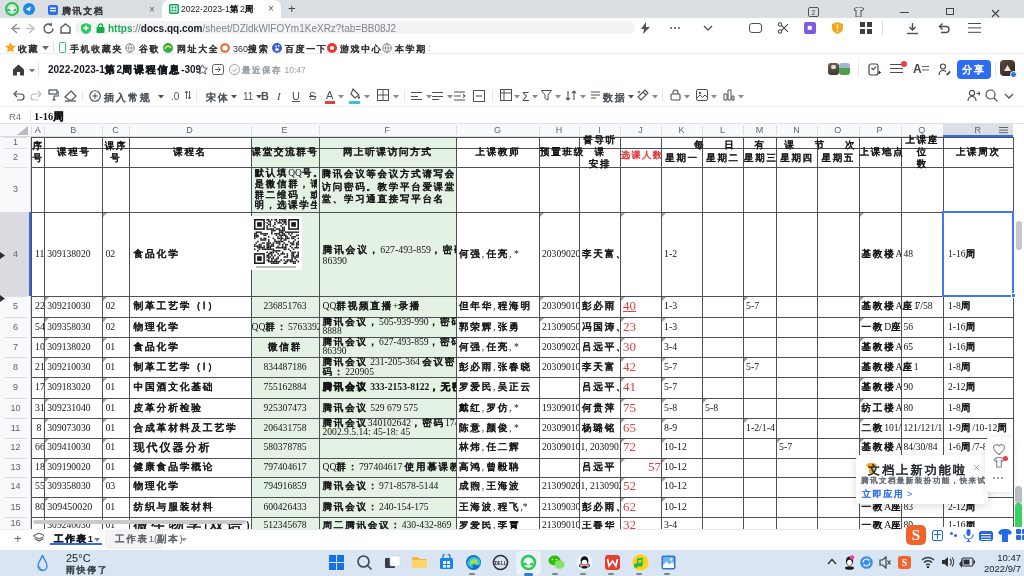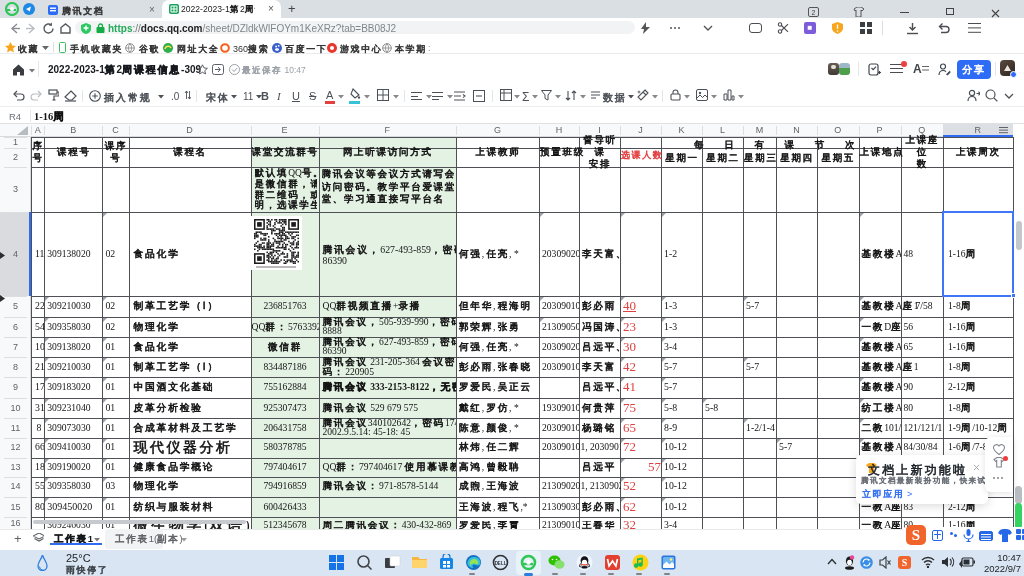--- a/index.html
+++ b/index.html
@@ -629,21 +629,21 @@
 <div class="ab ser" style="left:580px;top:294px;width:40px;height:19px;font-size:9.6px;color:#141414;overflow:hidden;padding-left:2px;line-height:19px;white-space:nowrap;"><i>杨璐铭</i></div>
 <div class="ab ser" style="left:621px;top:294px;width:40px;height:19px;font-size:13px;color:#df4040;overflow:hidden;padding-left:2px;line-height:19px;white-space:nowrap;">65</div>
 <div class="ab ser" style="left:662px;top:294px;width:40px;height:19px;font-size:9.8px;color:#141414;overflow:hidden;padding-left:2px;line-height:19px;white-space:nowrap;">8-9</div>
 <div class="ab ser" style="left:744px;top:294px;width:40px;height:19px;font-size:9.8px;color:#141414;overflow:hidden;padding-left:2px;line-height:19px;white-space:nowrap;">1-2/1-4</div>
 <div class="ab ser" style="left:859.5px;top:294px;width:41.0px;height:19px;font-size:9.6px;color:#141414;overflow:hidden;padding-left:2px;line-height:19px;white-space:nowrap;"><i>二教</i>101/121</div>
 <div class="ab ser" style="left:901.5px;top:294px;width:41.5px;height:19px;font-size:9.6px;color:#141414;overflow:hidden;padding-left:2px;line-height:19px;white-space:nowrap;">121/121/1</div>
 <div class="ab ser" style="left:944px;top:294px;width:68.60000000000002px;height:19px;font-size:9.6px;color:#141414;overflow:hidden;padding-left:4px;line-height:19px;white-space:nowrap;">1-9<i>周</i>/10-12<i>周</i></div>
 <div class="ab ser" style="left:32px;top:314px;width:12.299999999999997px;height:18.69999999999999px;font-size:9.8px;color:#141414;overflow:hidden;padding-left:3px;line-height:18.69999999999999px;white-space:nowrap;text-align:right;padding-right:3px;">66</div>
 <div class="ab ser" style="left:45.3px;top:314px;width:57.10000000000001px;height:18.69999999999999px;font-size:9.6px;color:#141414;overflow:hidden;padding-left:2px;line-height:18.69999999999999px;white-space:nowrap;">309410030</div>
 <div class="ab ser" style="left:103.4px;top:314px;width:25.099999999999994px;height:18.69999999999999px;font-size:9.8px;color:#141414;overflow:hidden;padding-left:2px;line-height:18.69999999999999px;white-space:nowrap;">01</div>
-<div class="ab ser" style="left:129.5px;top:314px;width:121.0px;height:20px;font-size:14px;color:#141414;overflow:hidden;padding-left:4px;line-height:18.69999999999999px;white-space:nowrap;"><i>现代仪器分析</i></div>
+<div class="ab ser" style="left:129.5px;top:314px;width:121.0px;height:20px;font-size:11px;color:#141414;overflow:hidden;padding-left:4px;line-height:18.69999999999999px;white-space:nowrap;"><i>现代仪器分析</i></div>
 <div class="ab ser" style="left:251.5px;top:314px;width:67.0px;height:18.69999999999999px;font-size:9.6px;color:#141414;overflow:hidden;text-align:center;line-height:18.69999999999999px;white-space:nowrap;">580378785</div>
 <div class="ab ser" style="left:457px;top:314px;width:82px;height:18.69999999999999px;font-size:9.6px;color:#141414;overflow:hidden;padding-left:2px;line-height:18.69999999999999px;white-space:nowrap;"><i>林炜</i>, <i>任二辉</i></div>
 <div class="ab ser" style="left:540px;top:314px;width:81px;height:18.69999999999999px;font-size:9.6px;color:#141414;overflow:hidden;padding-left:2px;line-height:18.69999999999999px;white-space:nowrap;">203090101, 20309010</div>
 <div class="ab ser" style="left:621px;top:314px;width:40px;height:18.69999999999999px;font-size:13px;color:#df4040;overflow:hidden;padding-left:2px;line-height:18.69999999999999px;white-space:nowrap;">72</div>
 <div class="ab ser" style="left:662px;top:314px;width:40px;height:18.69999999999999px;font-size:9.8px;color:#141414;overflow:hidden;padding-left:2px;line-height:18.69999999999999px;white-space:nowrap;">10-12</div>
 <div class="ab ser" style="left:777px;top:314px;width:40px;height:18.69999999999999px;font-size:9.8px;color:#141414;overflow:hidden;padding-left:2px;line-height:18.69999999999999px;white-space:nowrap;">5-7</div>
 <div class="ab ser" style="left:859.5px;top:314px;width:41.0px;height:18.69999999999999px;font-size:9.6px;color:#141414;overflow:hidden;padding-left:2px;line-height:18.69999999999999px;white-space:nowrap;"><i>基教楼</i>A</div>
 <div class="ab ser" style="left:901.5px;top:314px;width:41.5px;height:18.69999999999999px;font-size:9.6px;color:#141414;overflow:hidden;padding-left:2px;line-height:18.69999999999999px;white-space:nowrap;">84/30/84</div>
 <div class="ab ser" style="left:944px;top:314px;width:68.60000000000002px;height:18.69999999999999px;font-size:9.6px;color:#141414;overflow:hidden;padding-left:4px;line-height:18.69999999999999px;white-space:nowrap;">1-6<i>周</i>/7-8<i>周</i></div>
 <div class="ab ser" style="left:32px;top:333.7px;width:12.299999999999997px;height:18.69999999999999px;font-size:9.8px;color:#141414;overflow:hidden;padding-left:3px;line-height:18.69999999999999px;white-space:nowrap;text-align:right;padding-right:3px;">18</div>
@@ -692,20 +692,21 @@
 <div class="ab ser" style="left:319.5px;top:88px;width:136.5px;height:83.30000000000001px;font-size:9.8px;color:#141414;overflow:hidden;padding:33px 3px 0 3px;line-height:10.6px;white-space:nowrap;"><i>腾讯会议，</i>627-493-859<i>，密码，</i><br>86390</div>
 <div class="ab ser" style="left:319.5px;top:192.5px;width:136.5px;height:19.30000000000001px;font-size:9.6px;color:#141414;overflow:hidden;padding:0px 3px 0 3px;line-height:9.4px;white-space:nowrap;"><i>腾讯会议，</i>505-939-990<i>，密码，</i><br>8888</div>
 <div class="ab ser" style="left:319.5px;top:212.8px;width:136.5px;height:19.30000000000001px;font-size:9.6px;color:#141414;overflow:hidden;padding:0px 3px 0 3px;line-height:9.4px;white-space:nowrap;"><i>腾讯会议，</i>627-493-859<i>，密码，</i><br>86390</div>
 <div class="ab ser" style="left:319.5px;top:233.10000000000002px;width:136.5px;height:19.299999999999955px;font-size:9.6px;color:#141414;overflow:hidden;padding:0px 3px 0 3px;line-height:9.4px;white-space:nowrap;"><i>腾讯会议</i> 231-205-364 <i>会议密</i><br><i>码：</i>220905</div>
 <div class="ab ser" style="left:319.5px;top:294px;width:136.5px;height:19px;font-size:9.6px;color:#141414;overflow:hidden;padding:0px 3px 0 3px;line-height:9.4px;white-space:nowrap;"><i>腾讯会议</i>340102642<i>，密码</i>1744,<br>2002.9.5.14: 45-18: 45</div>
 <div class="ab ser" style="left:319.5px;top:172.3px;width:136.5px;height:19.19999999999999px;font-size:9.6px;color:#141414;overflow:hidden;padding-left:3px;line-height:19.19999999999999px;white-space:nowrap;">QQ<i>群视频直播</i>+<i>录播</i></div>
 <div class="ab ser" style="left:319.5px;top:253.39999999999998px;width:136.5px;height:19.30000000000001px;font-size:9.6px;color:#141414;overflow:hidden;font-weight:bold;padding-left:3px;line-height:19.30000000000001px;white-space:nowrap;"><i>腾讯会议</i> 333-2153-8122<i>，无密码</i></div>
 <div class="ab ser" style="left:319.5px;top:273.7px;width:136.5px;height:19.30000000000001px;font-size:9.6px;color:#141414;overflow:hidden;padding-left:3px;line-height:19.30000000000001px;white-space:nowrap;"><i>腾讯会议</i> 529 679 575</div>
 <div class="ab ser" style="left:319.5px;top:333.7px;width:136.5px;height:18.69999999999999px;font-size:9.6px;color:#141414;overflow:hidden;padding-left:3px;line-height:18.69999999999999px;white-space:nowrap;">QQ<i>群：</i>797404617 <i>使用慕课教学</i></div>
 <div class="ab ser" style="left:319.5px;top:353.4px;width:136.5px;height:18.600000000000023px;font-size:9.6px;color:#141414;overflow:hidden;padding-left:3px;line-height:18.600000000000023px;white-space:nowrap;"><i>腾讯会议：</i>971-8578-5144</div>
+<div class="ab ser" style="left:319.5px;top:373px;width:136.5px;height:19.299999999999955px;font-size:9.6px;color:#141414;overflow:hidden;padding-left:3px;line-height:19.299999999999955px;white-space:nowrap;"><i>腾讯会议：</i>240-154-175</div>
 <div class="ab ser" style="left:319.5px;top:397.29999999999995px;width:136.5px;height:8.700000000000045px;font-size:9.6px;color:#141414;overflow:hidden;padding-left:3px;line-height:8.700000000000045px;white-space:nowrap;"><i>周二腾讯会议：</i>430-432-869</div>
 <div class="ab" style="left:250px;top:92px;width:52px;height:54px;background:#fff"></div>
 <svg class="ab" style="left:254px;top:95px" width="45" height="45" viewBox="0 0 29 29">
       <rect width="29" height="29" fill="#fff"></rect>
       <rect x="8" y="0" width="1" height="1" fill="#1c1c1c"></rect>
       <rect x="9" y="0" width="1" height="1" fill="#1c1c1c"></rect>
       <rect x="11" y="0" width="1" height="1" fill="#1c1c1c"></rect>
       <rect x="13" y="0" width="1" height="1" fill="#1c1c1c"></rect>
       <rect x="14" y="0" width="1" height="1" fill="#1c1c1c"></rect>
       <rect x="16" y="0" width="1" height="1" fill="#1c1c1c"></rect>

